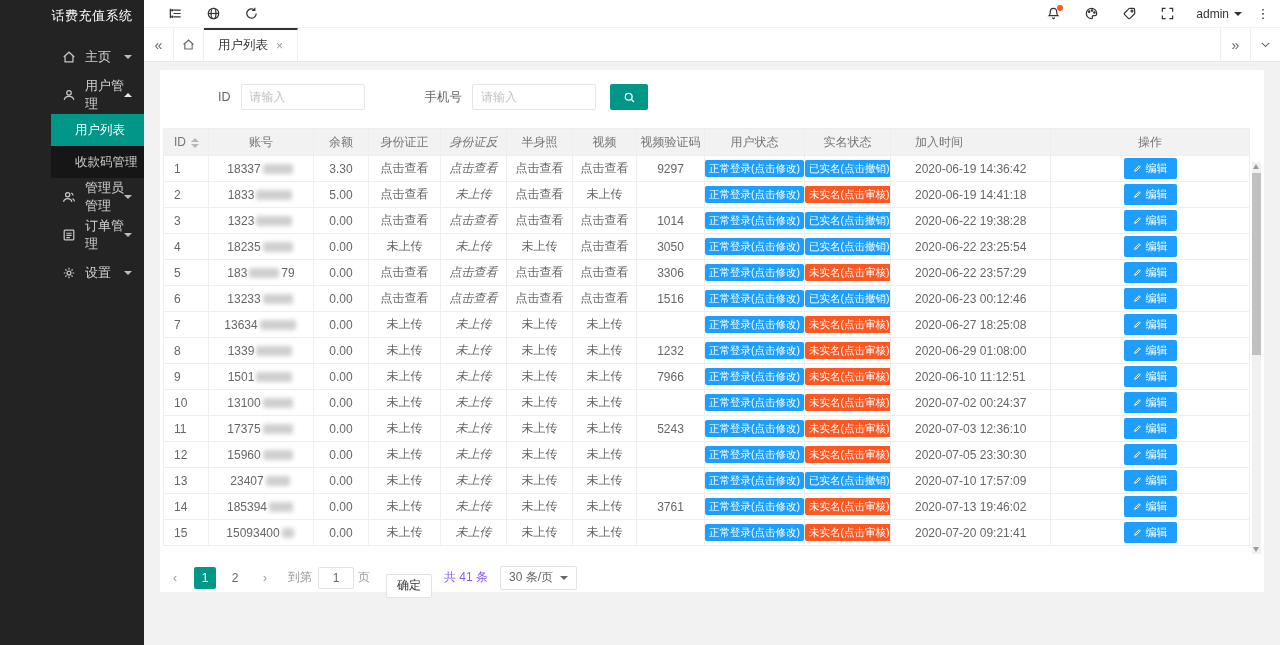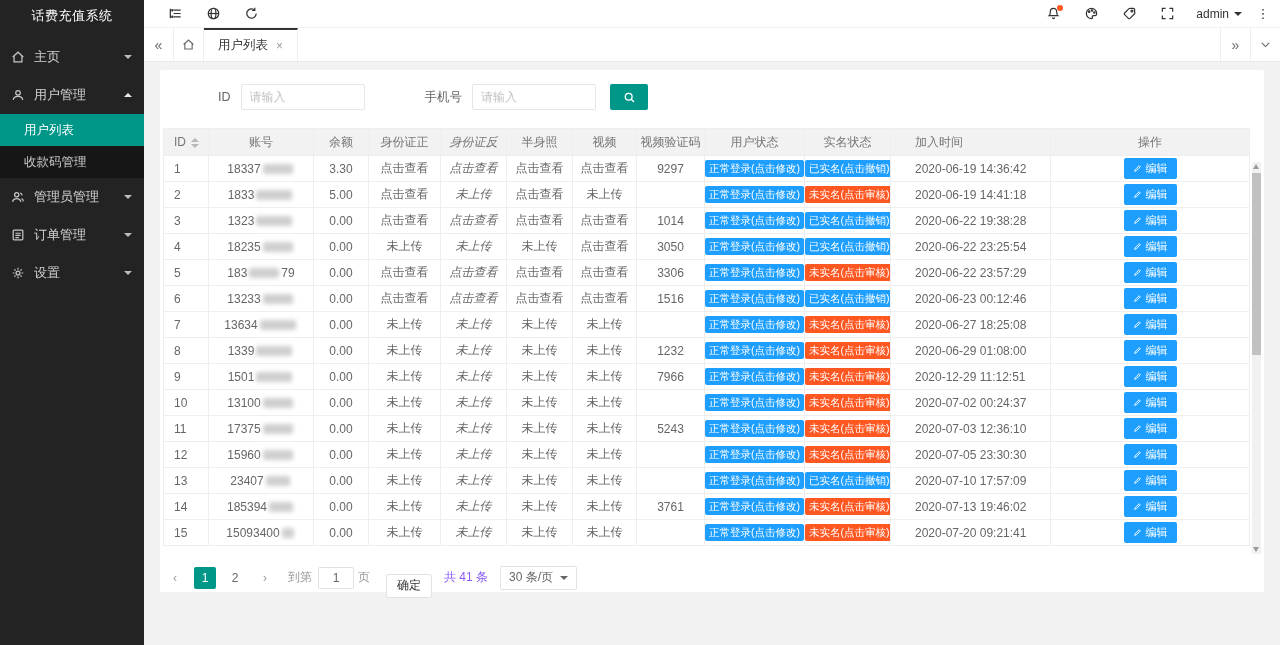--- a/index.html
+++ b/index.html
@@ -1,22 +1,22 @@
 <!DOCTYPE html>
 <html><head>
 <meta charset="utf-8">
 <style>
   * { margin:0; padding:0; box-sizing:border-box; }
   html,body { width:1280px; height:645px; overflow:hidden; }
   body { font-family:"Liberation Sans","DejaVu Sans",sans-serif; font-size:12px; color:#666; background:#f2f2f2; display:flex; }
 
   
-  .sidebar { width:144px; height:645px; background:#232323; flex:none; color:rgba(255,255,255,.75); }
+  .sidebar { width:144px; height:645px; background:#232323; flex:none; color:rgba(255,255,255,.75);padding-left:40px; }
   .logo { height:32px; line-height:32px; text-align:center; color:#fff; font-size:13px; letter-spacing:.5px; }
-  .menu { margin-top:6px; }
+  .menu { margin-top:6px;margin-left:11px; }
   .menu-item { height:38px; display:flex; align-items:center; padding:0 12px 0 11px; cursor:pointer; font-size:13px; position:relative; }
   .menu-item .mi-icon { width:14px; height:14px; margin-right:9px; flex:none; display:inline-flex; }
   .menu-item .mi-icon svg { width:14px; height:14px; stroke:rgba(255,255,255,.75); fill:none; stroke-width:1.4; }
   .menu-item .mi-label { flex:1; color:rgba(255,255,255,.78); }
   .caret { width:0; height:0; border-left:4px solid transparent; border-right:4px solid transparent; }
   .caret.down { border-top:4px solid rgba(255,255,255,.7); }
   .caret.up { border-bottom:4px solid rgba(255,255,255,.9); }
   .submenu { background:#161616; }
   .submenu-item { height:32px; line-height:32px; padding-left:24px; font-size:12.5px; color:rgba(255,255,255,.75); cursor:pointer; }
   .submenu-item.active { background:#009688; color:#fff; }
@@ -460,21 +460,21 @@
           <td class="c0">9</td>
           <td class="c1"><span>1501</span><span class="mask" style="width: 36px;"></span><span></span></td>
           <td class="c2">0.00</td>
           <td class="c3 doc-cell">未上传</td>
           <td class="c4 doc-cell">未上传</td>
           <td class="c5 doc-cell">未上传</td>
           <td class="c6 doc-cell">未上传</td>
           <td class="c7">7966</td>
           <td class="c8"><span class="badge blue">正常登录(点击修改)</span></td>
           <td class="c9"><span class="badge real-badge orange">未实名(点击审核)</span></td>
-          <td class="c10">2020-12-29 11:12:51</td>
+          <td class="c10">2020-06-10 11:12:51</td>
           <td class="c11">
             <button class="edit-btn">
               <svg viewBox="0 0 16 16">
                       <path d="M3 13 L3.5 10.5 L11 3 L13 5 L5.5 12.5 Z"></path>
                     </svg>
                     <span>编辑</span>
             </button>
           </td>
         </tr>
 

